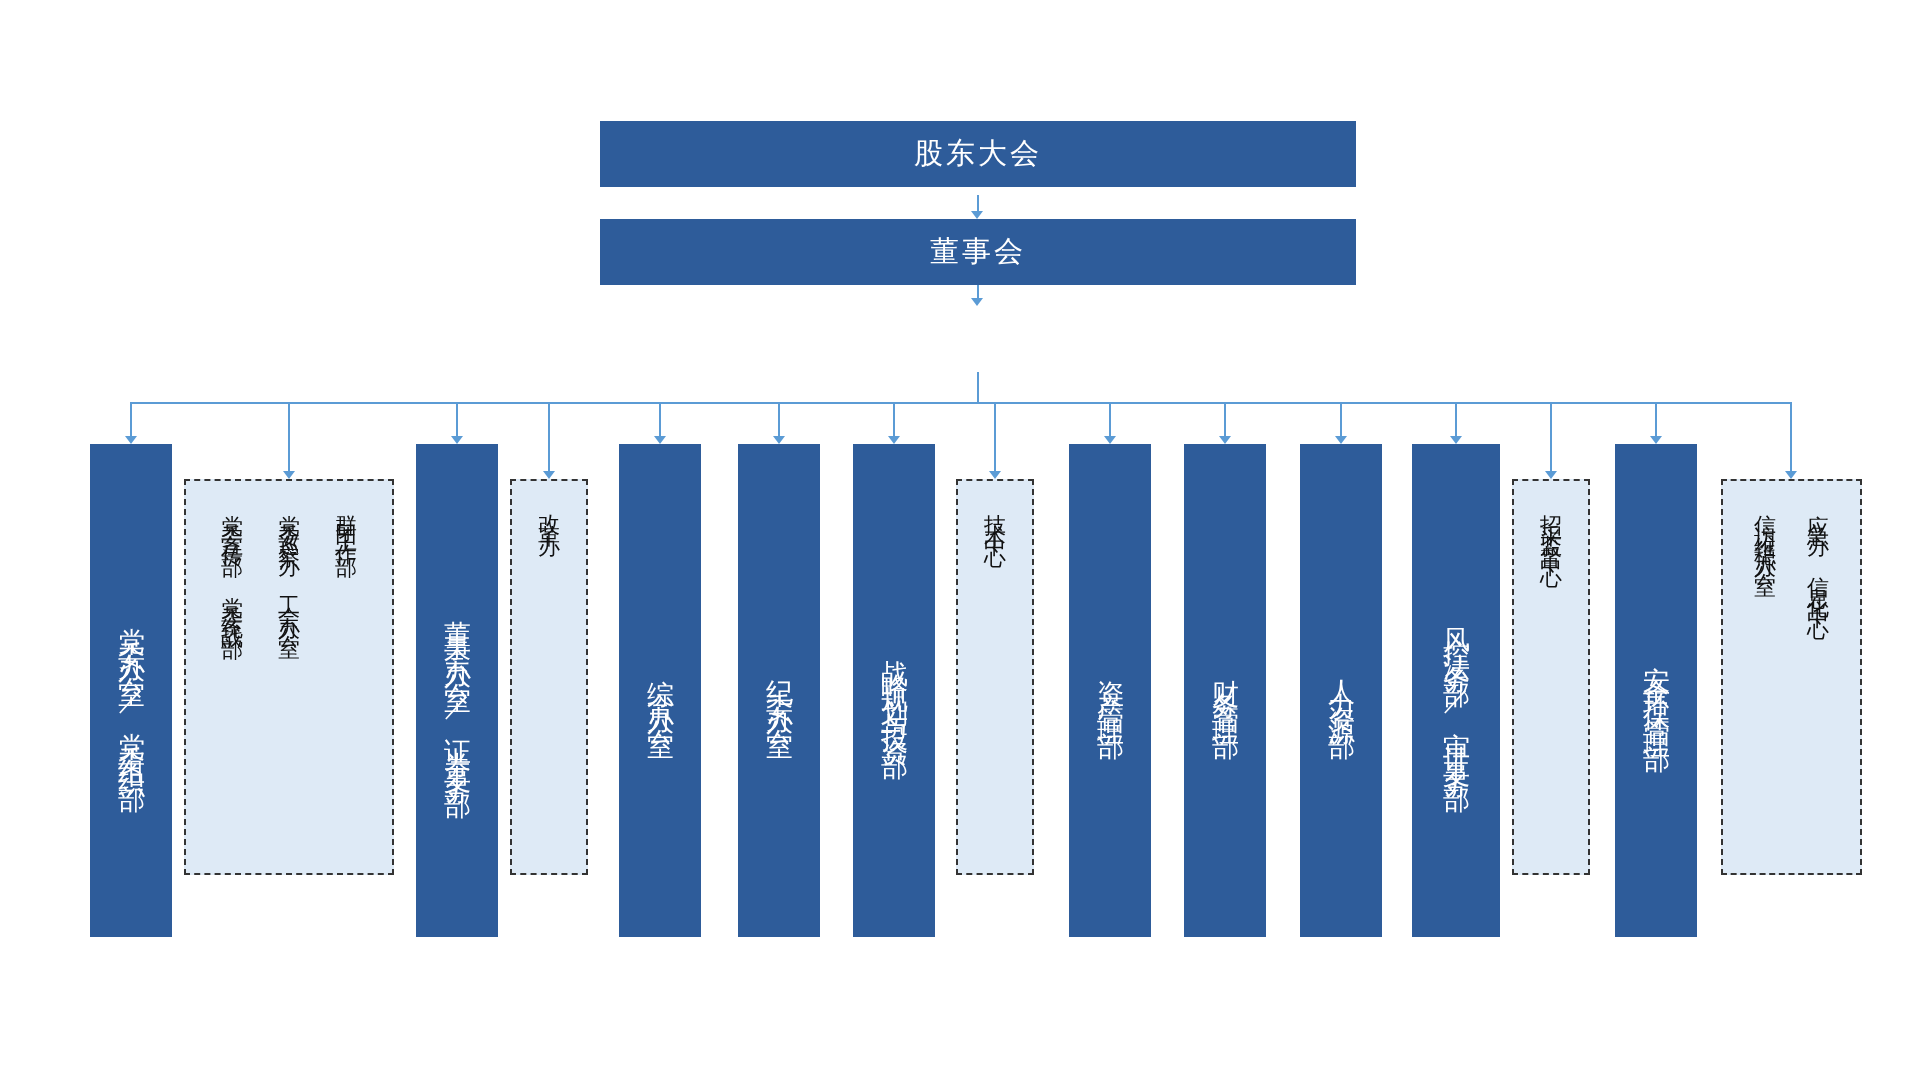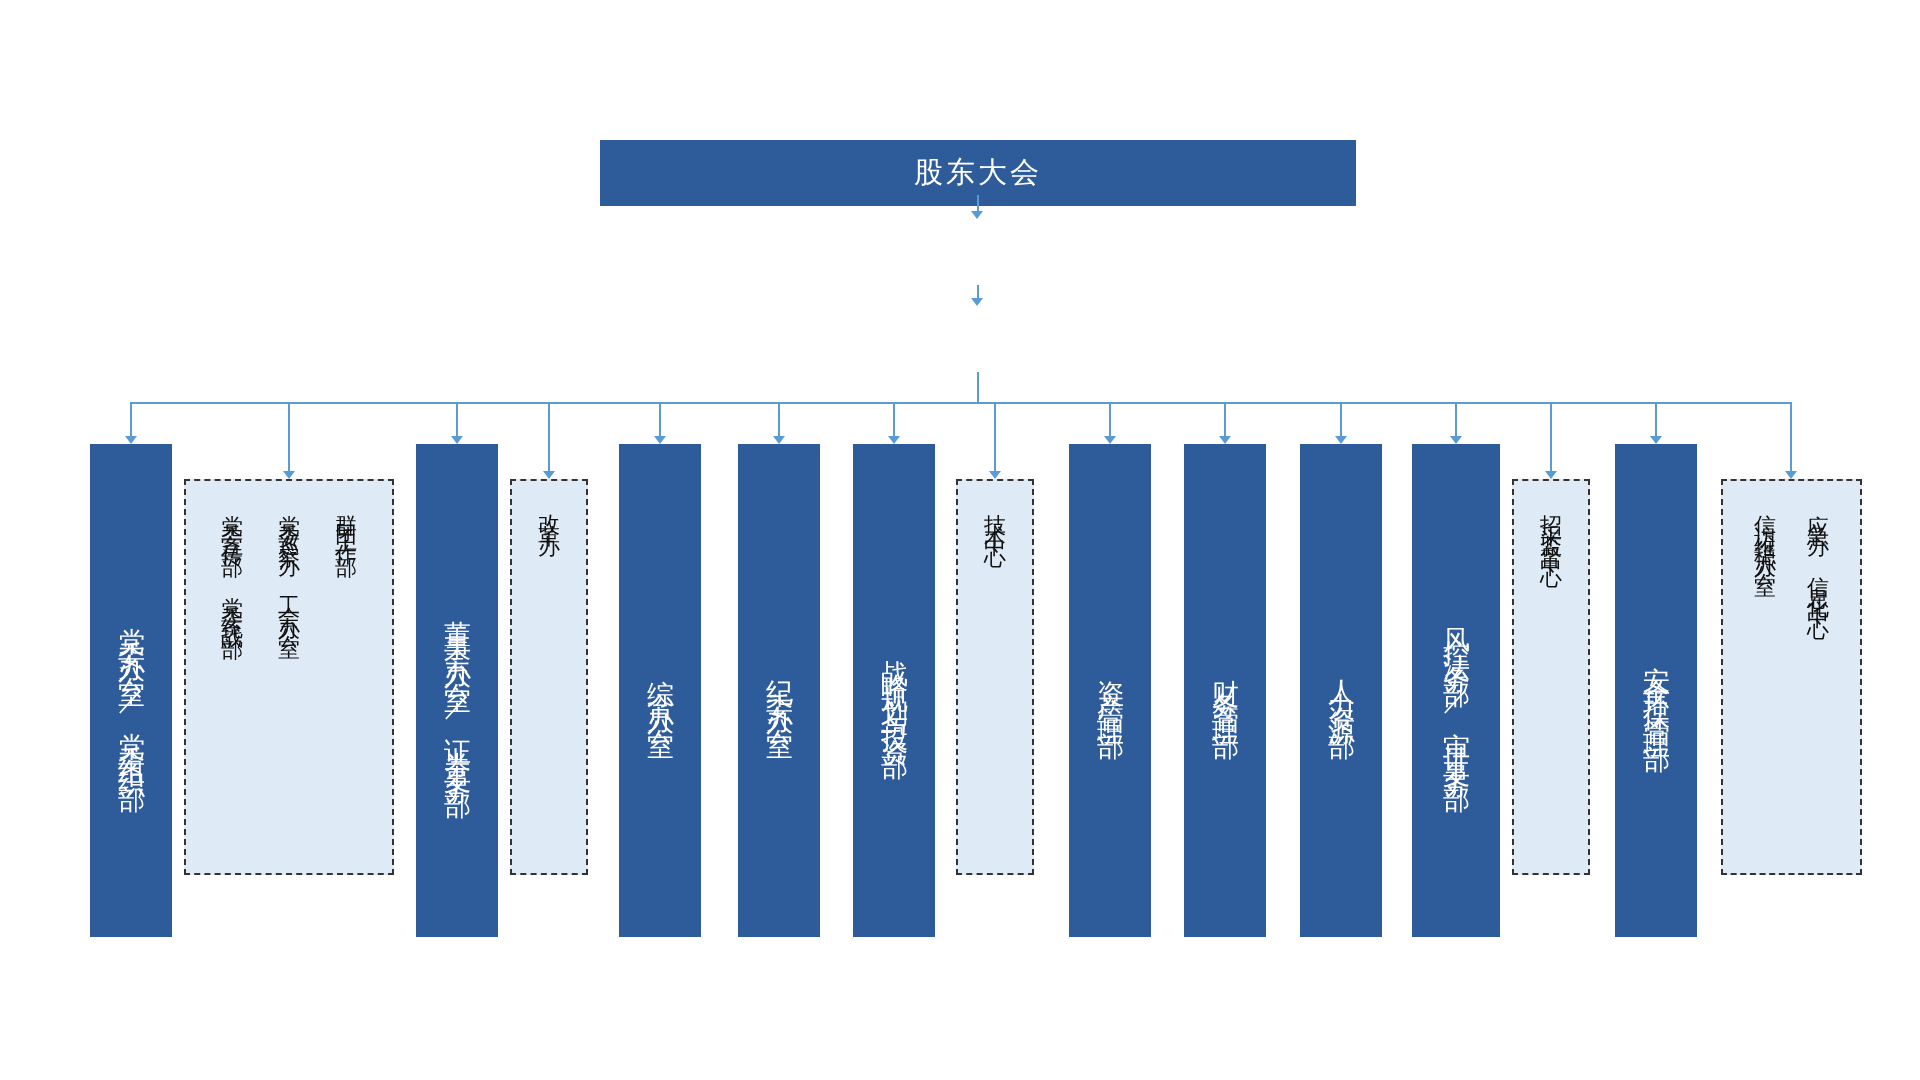--- a/index.html
+++ b/index.html
@@ -58,22 +58,25 @@
     writing-mode: vertical-rl; text-orientation: upright;
     font-size: 22px; line-height: 1; letter-spacing: 10px;
     white-space: nowrap;
   }
 </style>
 </head>
 <body>
 
 <div class="stage">
 
-  <div class="topbar" style="top:140px">
+  <div class="topbar" style="top:121px">
     <span>股东大会</span>
+  </div>
+  <div class="topbar" style="top:219px">
+    <span>董事会</span>
   </div>
 
   <div class="vline" style="left:977px;top:195px;height:17px"></div>
   <div class="ahead" style="left:971px;top:211px"></div>
   <div class="vline" style="left:977px;top:285px;height:14px"></div>
   <div class="ahead" style="left:971px;top:298px"></div>
 
   <div class="vline" style="left:977px;top:372px;height:30px"></div>
   <div class="hline" style="left:130px;top:402px;width:1662px"></div>
 

